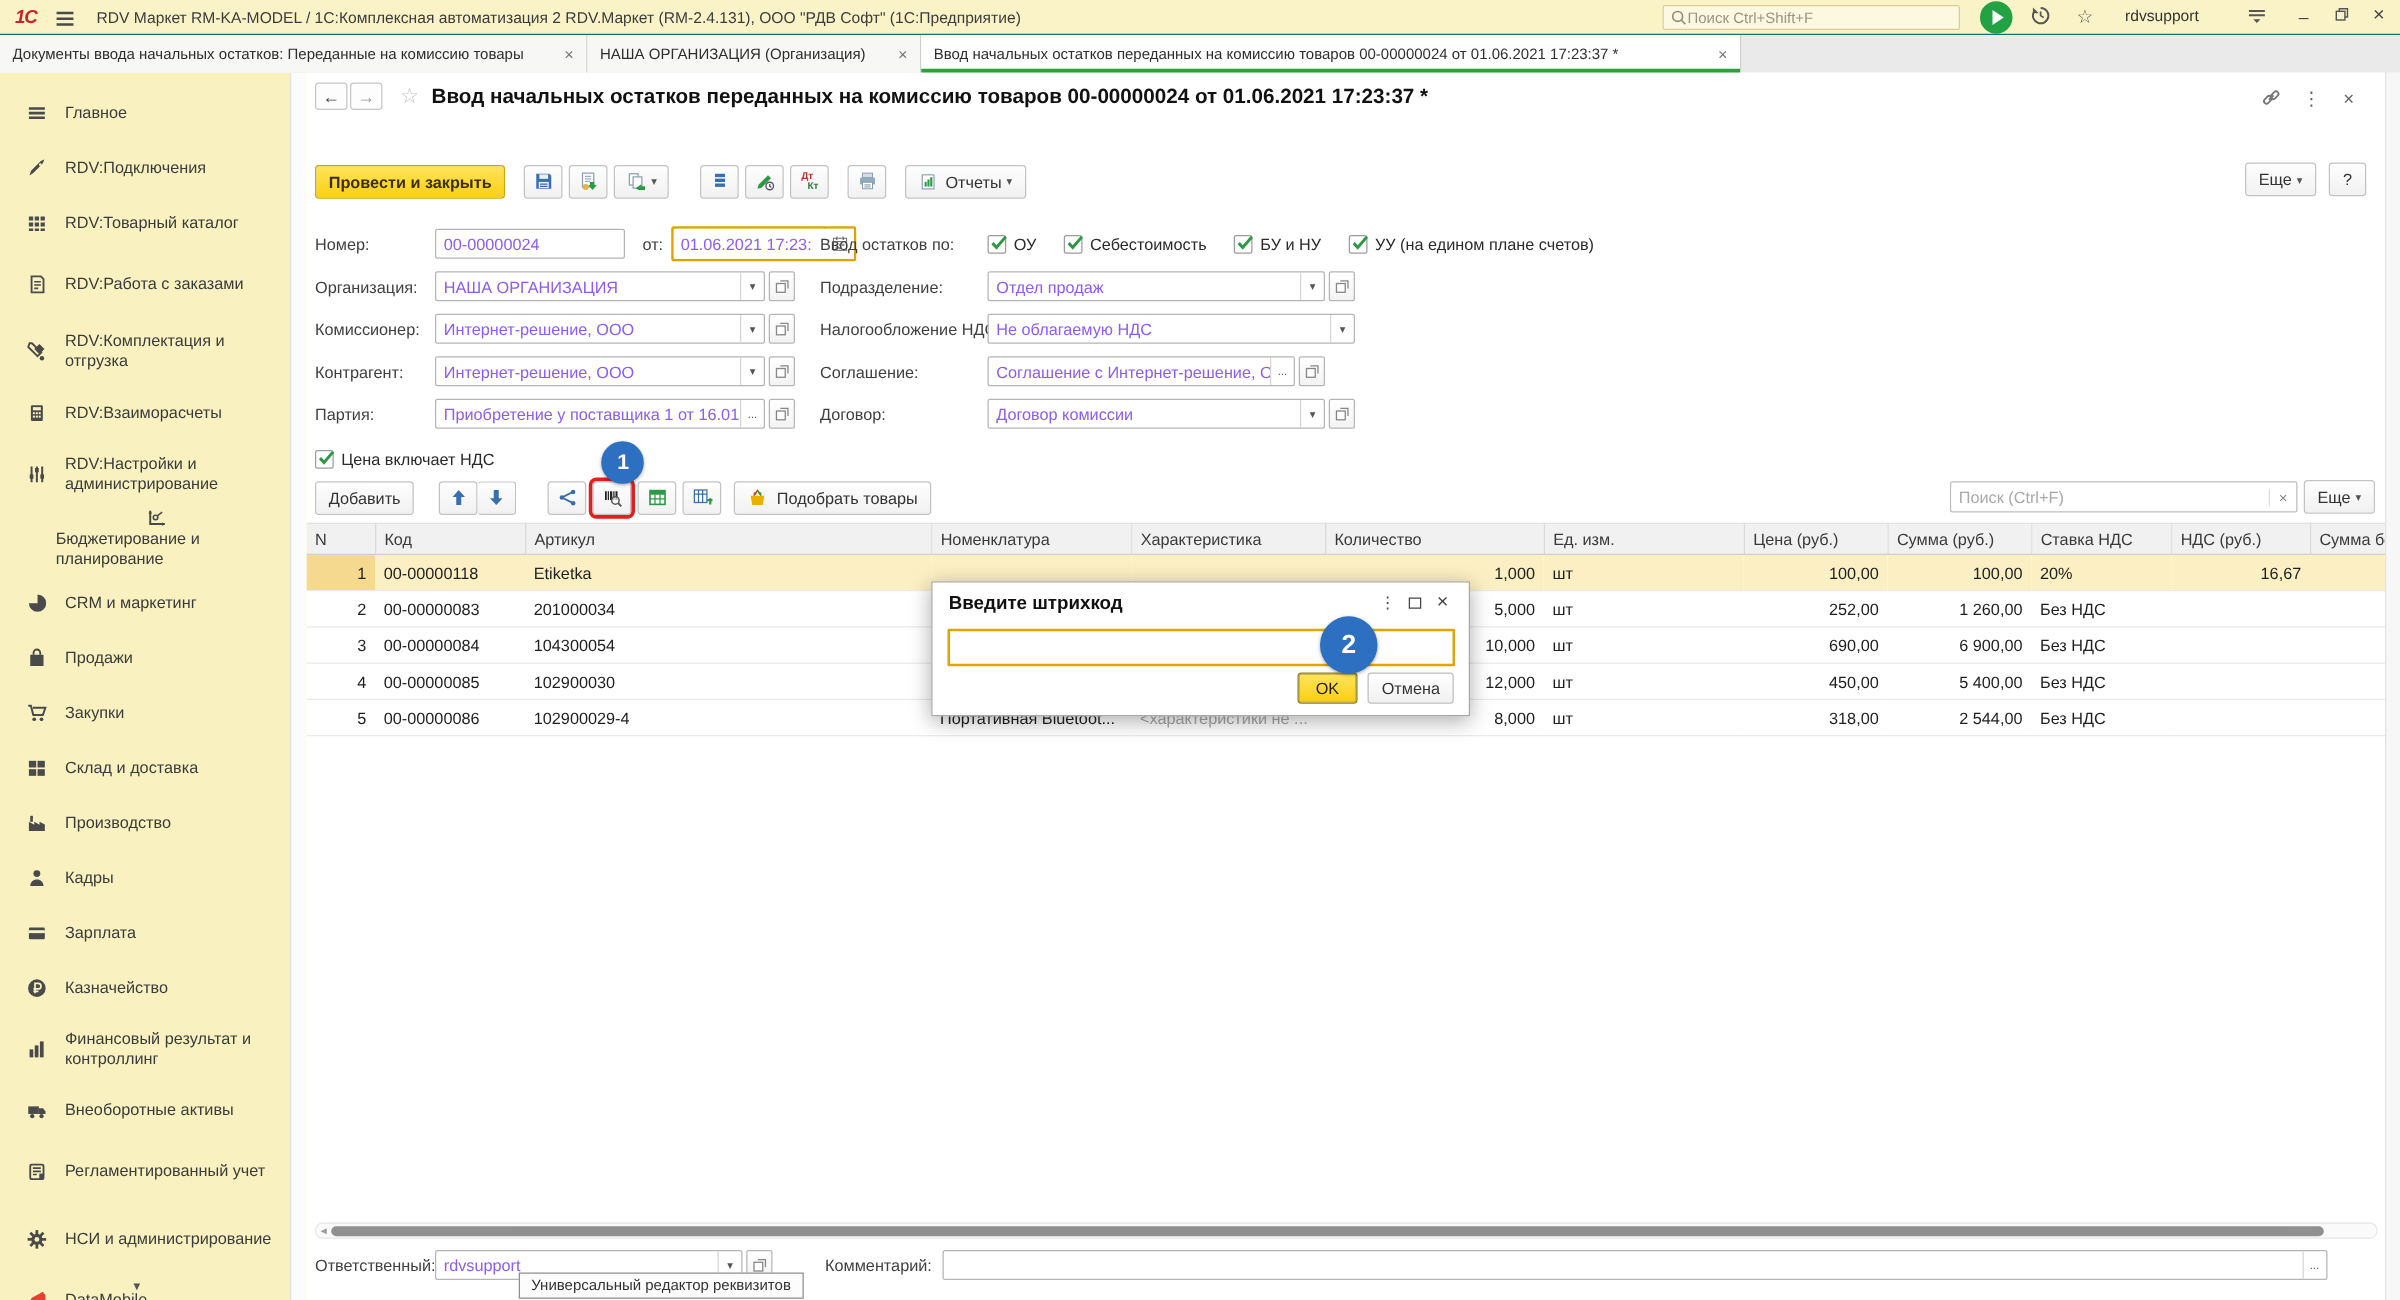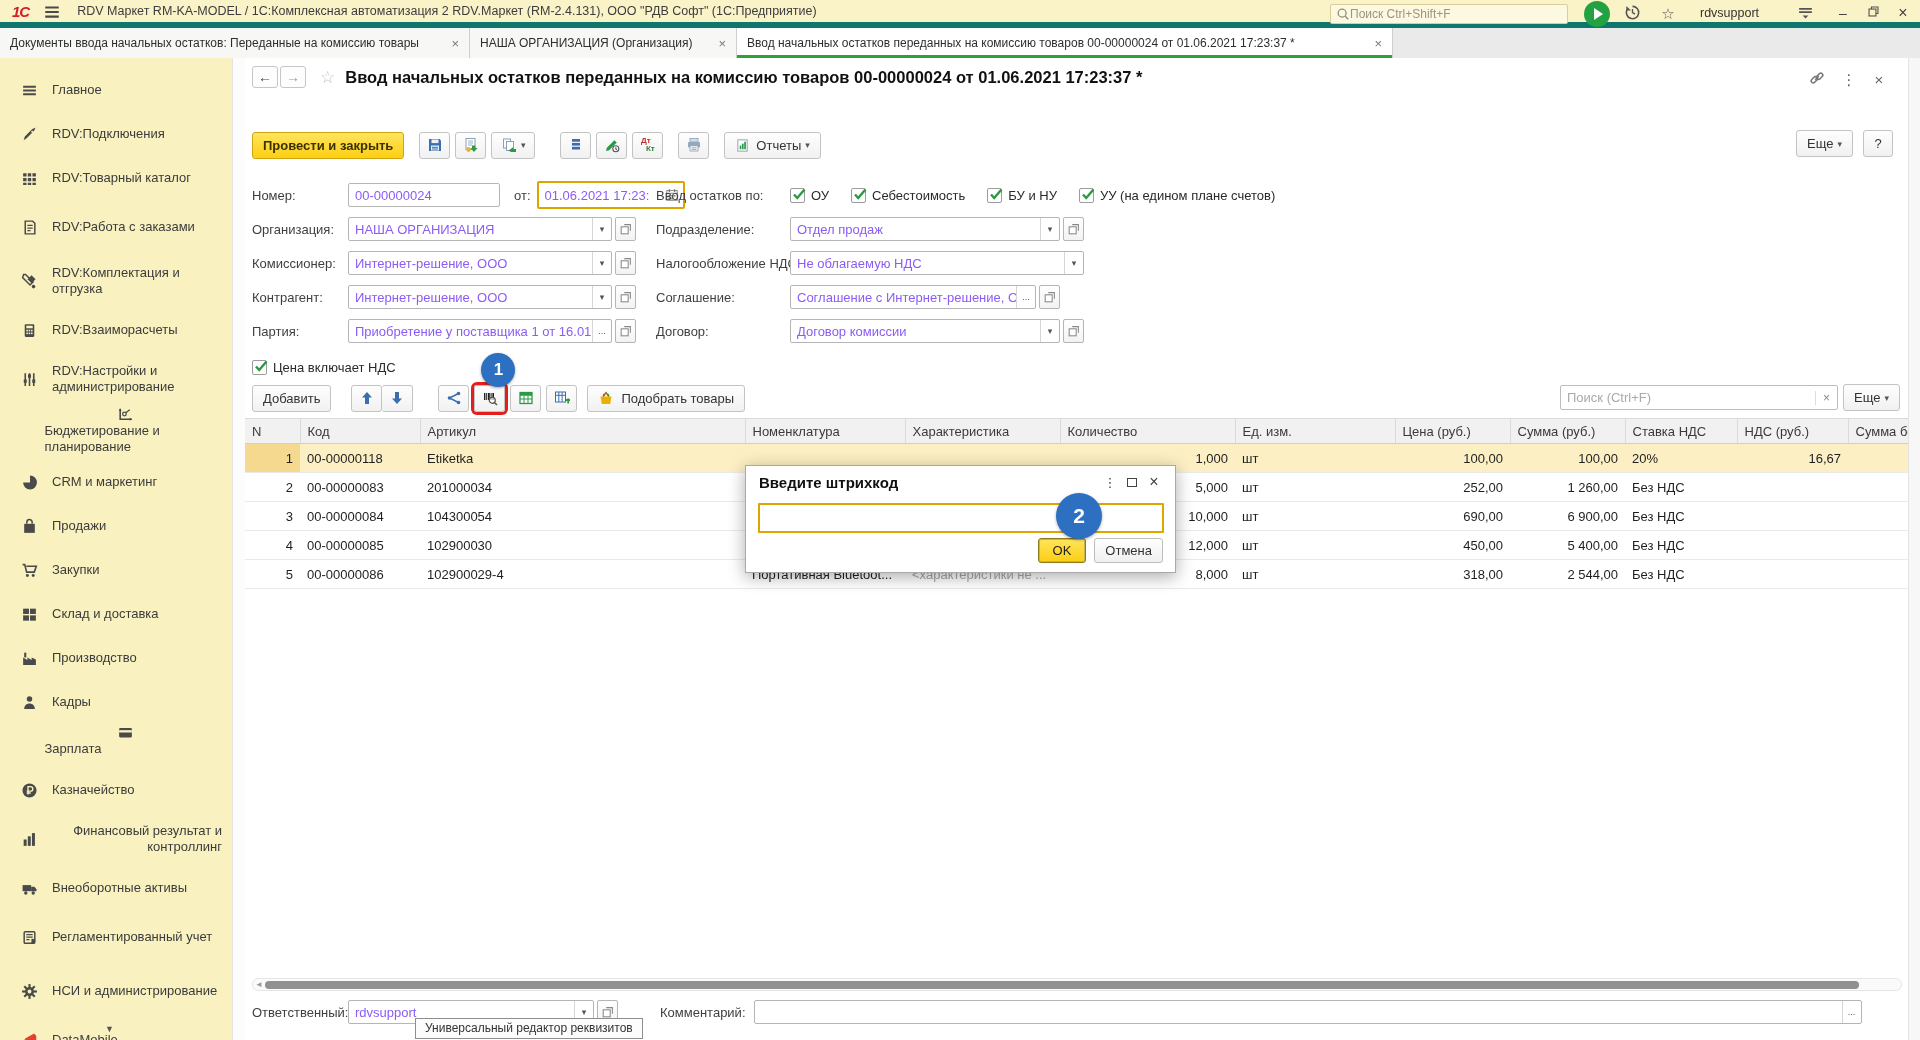--- a/index.html
+++ b/index.html
@@ -1,21 +1,21 @@
 <!DOCTYPE html>
 <html><head>
 <meta charset="utf-8">
 <style>
   * { margin:0; padding:0; box-sizing:border-box; }
   html,body { width:1920px; height:1040px; overflow:hidden; }
   body { font-family:"Liberation Sans","DejaVu Sans",sans-serif; font-size:13px; color:#2a2a2a; background:#fff; }
   #app { position:relative; width:1920px; height:1040px; background:#fff; overflow:hidden; }
 
   
-  .topbar { position:absolute; left:0; top:0; width:1920px; height:28px; background:#fbf3c8; border-bottom:6px solid #0f766e; display:flex; align-items:center; z-index:10; }
+  .topbar { position:absolute; left:0; top:0; width:1920px; height:28px; background:#fbf3c8; border-bottom:1px solid #0f766e; display:flex; align-items:center; z-index:10; }
   .logo1c { margin-left:12px; font-weight:bold; font-size:15px; color:#d2202a; font-style:italic; letter-spacing:-1px; }
   .tb-menu { margin-left:14px; width:18px; height:16px; }
   .tb-title { margin-left:16px; font-size:12.5px; color:#3c3c3c; white-space:nowrap; }
   .tb-search { position:absolute; left:1330px; top:4px; width:238px; height:20px; background:#fdf9e1; border:1px solid #d9cd9b; border-radius:2px; display:flex; align-items:center; padding:0 5px; }
   .tb-search input { border:none; outline:none; background:transparent; font-size:12px; color:#555; width:200px; font-family:inherit; }
   .tb-search input::placeholder { color:#9a9482; }
   .playbtn { position:absolute; left:1584px; top:1px; width:26px; height:26px; border-radius:50%; background:#23a244; display:flex; align-items:center; justify-content:center; }
   .playbtn .tri { width:0; height:0; border-left:9px solid #fff; border-top:6px solid transparent; border-bottom:6px solid transparent; margin-left:3px; }
   .tb-ico { position:absolute; top:4px; width:20px; height:20px; color:#555; text-align:center; font-size:15px; line-height:20px; }
   .tb-user { position:absolute; left:1700px; top:6px; font-size:12.5px; color:#333; }
@@ -321,39 +321,39 @@
         </div>
         <div class="s-item" style="height: 44px;">
           <span class="s-ico">
             <svg viewBox="0 0 16 16" fill="#4a4a4a">
               <circle cx="8" cy="4.6" r="2.6"></circle>
               <path d="M3 14c0-3 2.2-5 5-5s5 2 5 5z"></path>
             </svg>
           </span>
           <span class="s-lbl">Кадры</span>
         </div>
-        <div class="s-item" style="height: 44px; flex-direction: column;">
+        <div class="s-item" style="height: 44px;">
           <span class="s-ico">
             <svg viewBox="0 0 16 16" fill="#4a4a4a">
               <rect x="2" y="3.8" width="12" height="8.8" rx="1"></rect>
               <rect x="2" y="5.8" width="12" height="2.2" fill="#f9f2c0"></rect>
             </svg>
           </span>
           <span class="s-lbl">Зарплата</span>
         </div>
         <div class="s-item" style="height: 44px;">
           <span class="s-ico">
             <svg viewBox="0 0 16 16" fill="#4a4a4a">
               <circle cx="8" cy="8" r="6.6"></circle>
               <path d="M6.6 11.8V4.4H9a2.1 2.1 0 0 1 0 4.2H5.4M5.4 10.4h3.8" stroke="#f9f2c0" stroke-width="1.3" fill="none"></path>
             </svg>
           </span>
           <span class="s-lbl">Казначейство</span>
         </div>
-        <div class="s-item" style="height: 54px; text-align: right;">
+        <div class="s-item" style="height: 54px;">
           <span class="s-ico">
             <svg viewBox="0 0 16 16" fill="#4a4a4a">
               <rect x="2.5" y="8" width="2.8" height="6"></rect>
               <rect x="6.4" y="5" width="2.8" height="9"></rect>
               <rect x="10.3" y="2" width="2.8" height="12"></rect>
             </svg>
           </span>
           <span class="s-lbl">Финансовый результат и контроллинг</span>
         </div>
         <div class="s-item" style="height: 44px;">

